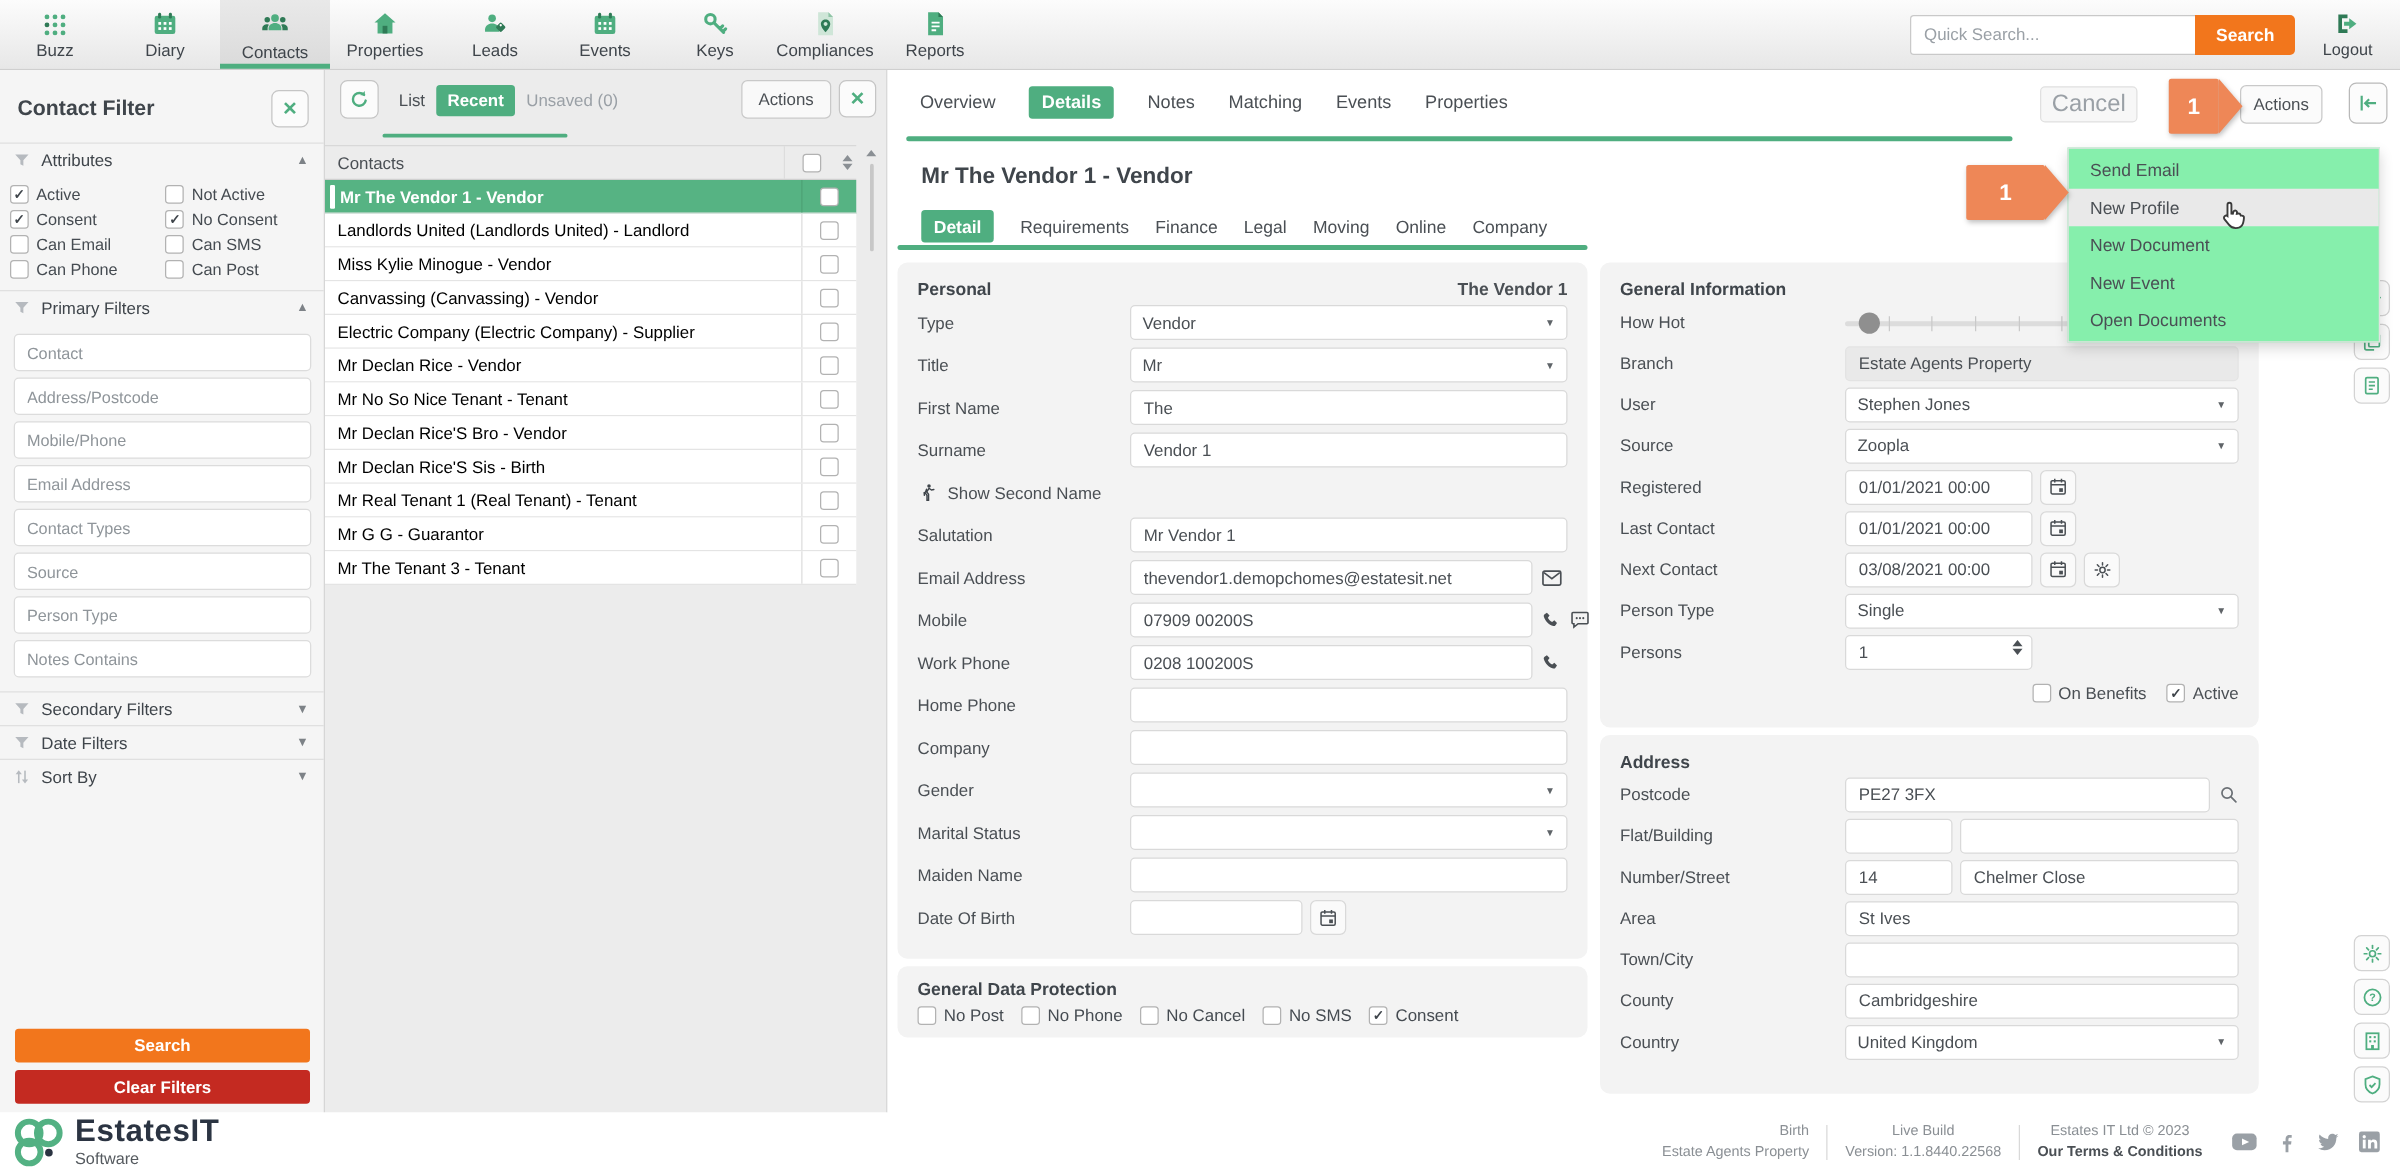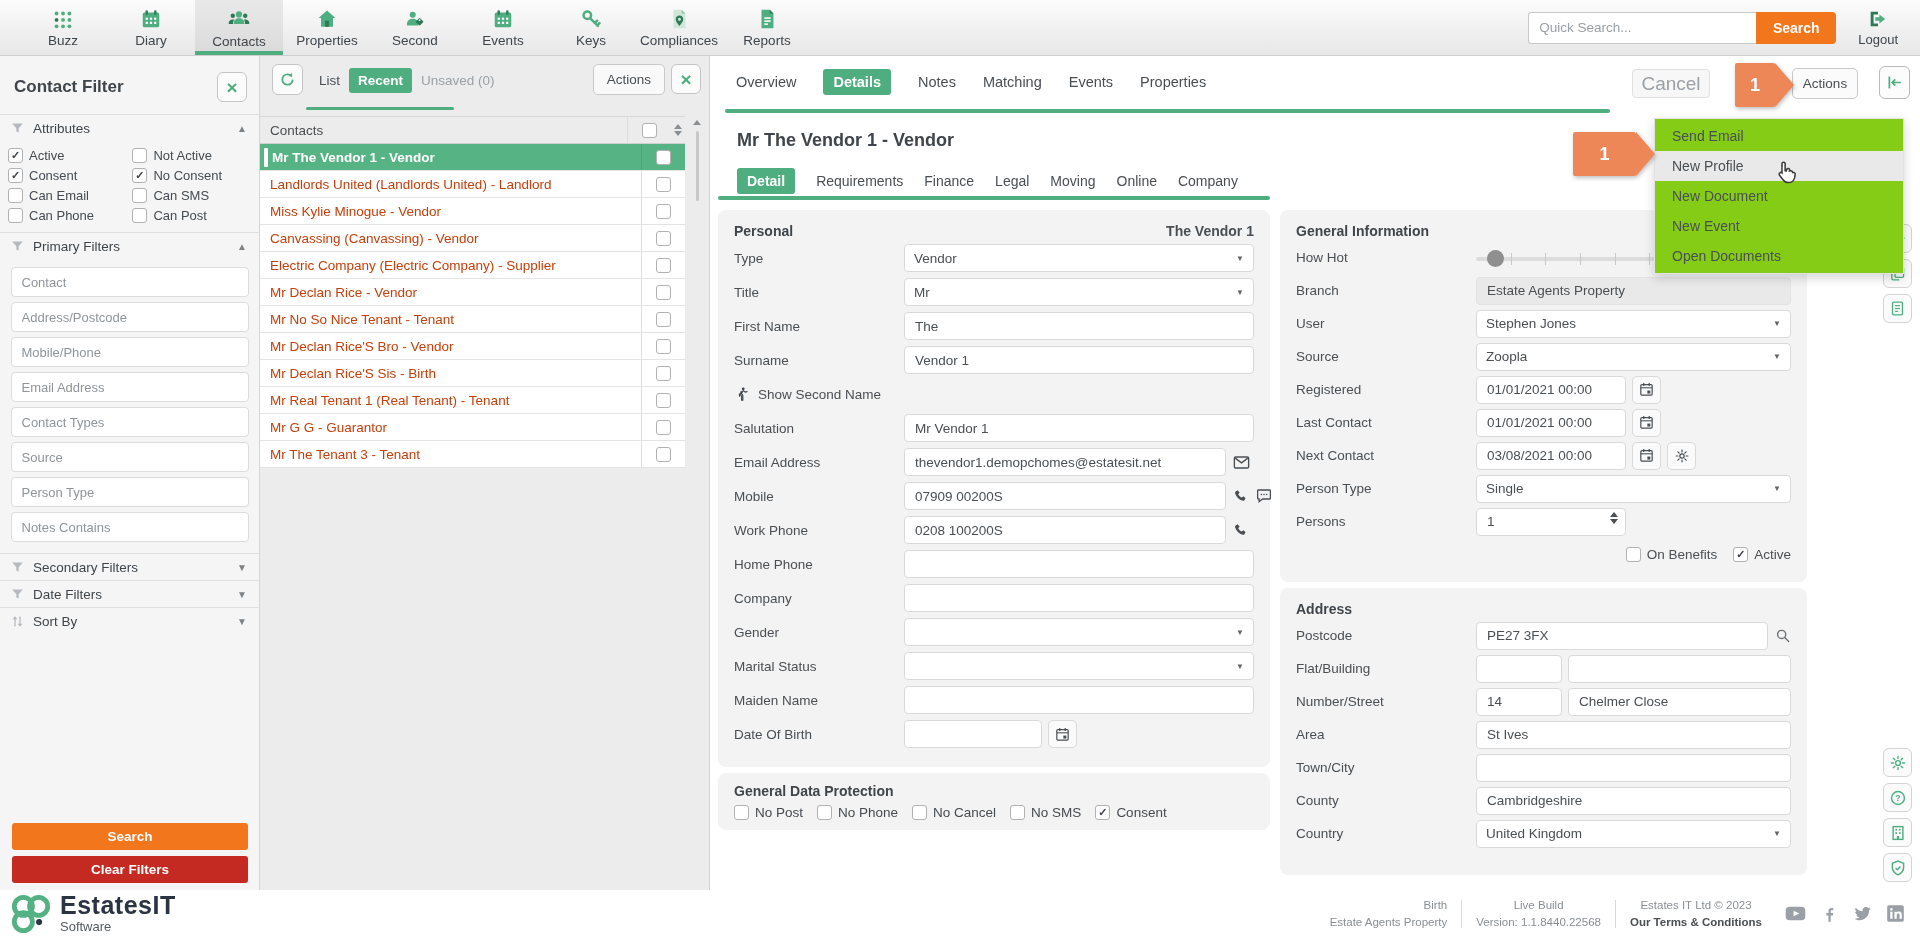--- a/index.html
+++ b/index.html
@@ -2,21 +2,21 @@
 <html><head>
 <meta charset="utf-8">
 <style>
   * { margin:0; padding:0; box-sizing:border-box; }
   html,body { width:1920px; height:937px; overflow:hidden; }
   body { font-family:"Liberation Sans",sans-serif; color:#454b51; background:#fff; position:relative; font-size:14px; }
   svg { display:block; }
   .ic { display:inline-block; }
 
   
-  .nav { position:absolute; top:0; left:0; right:0; height:56px; background:linear-gradient(#fcfcfc,#e7e7e7); border-bottom:1px solid #cfcfcf; display:flex; z-index:5;padding-left:19px; }
+  .nav { position:absolute; top:0; left:0; right:0; height:56px; background:linear-gradient(#fcfcfc,#e7e7e7); border-bottom:1px solid #cfcfcf; display:flex; z-index:5; }
   .nav-item { width:88px; display:flex; flex-direction:column; align-items:center; justify-content:center; gap:3px; color:#3f454b; cursor:pointer; }
   .nav-item.active { background:linear-gradient(#e9e9e9,#dadada); box-shadow:inset 0 -4px 0 #4fae80; }
   .nav-item .nlabel { font-size:13.5px; }
   .nav-right { margin-left:auto; display:flex; align-items:center; gap:12px; padding-right:12px; }
   .qs-wrap { display:flex;border-radius:14px; }
   .qs-input { width:228px; height:32px; border:1px solid #c9c9c9; border-right:none; border-radius:3px 0 0 3px; padding:0 10px; font-size:13.5px; color:#555; font-family:inherit; }
   .qs-input::placeholder { color:#9aa0a6; }
   .search-btn { width:80px; height:32px; background:#f2761c; color:#fff; border:none; border-radius:0 4px 4px 0; font-weight:bold; font-size:14px; cursor:pointer; font-family:inherit; }
   .logout { display:flex; flex-direction:column; align-items:center; gap:2px; font-size:13px; color:#3f454b; cursor:pointer; padding:0 10px; }
 
@@ -49,21 +49,21 @@
   .ctabs-underline { position:absolute; left:46px; top:51px; width:148px; height:3px; background:#4fae80; border-radius:2px; }
   .cp-actions { position:absolute; right:44px; top:8px; height:31px; padding:0 13px; border:1px solid #c9c9c9; border-radius:5px; background:#f9f9f9; font-size:13.5px; color:#4a4f54; cursor:pointer; }
   .cp-x { position:absolute; right:8px; top:8px; }
   .cp-list { position:absolute; left:0; right:24px; top:60px; }
   .cl-head { height:28px; display:flex; align-items:center; border-top:1px solid #d8d8d8; border-bottom:1px solid #d0d0d0; font-size:13.5px; color:#4a4f54; }
   .cl-head .hname { flex:1; padding-left:10px; }
   .cbcell { width:44px; align-self:stretch; display:flex; align-items:center; justify-content:center; border-left:1px solid #ddd; }
   .sortcar { width:14px; display:flex; flex-direction:column; gap:2px; align-items:center; }
   .tri-up { width:0; height:0; border-left:4px solid transparent; border-right:4px solid transparent; border-bottom:5px solid #8a8f94; }
   .tri-dn { width:0; height:0; border-left:4px solid transparent; border-right:4px solid transparent; border-top:5px solid #8a8f94; }
-  .crow { height:27px; display:flex; align-items:center; background:#fff; border-bottom:1px solid #e4e4e4; font-size:13.5px; color:#c2410c; cursor:pointer; }
+  .crow { height:27px; display:flex; align-items:center; background:#fff; border-bottom:1px solid #e4e4e4; font-size:13.5px; color:#000000; cursor:pointer; }
   .crow .rname { flex:1; padding-left:10px; white-space:nowrap; overflow:hidden; text-overflow:ellipsis; }
   .crow.selected { background:#56b383; color:#fff; font-weight:bold; }
   .crow.selected .rname { padding-left:4px; }
   .selbar { display:none; width:4px; height:19px; background:#fff; margin-left:4px; border-radius:1px; }
   .crow.selected .selbar { display:block; }
   .crow.selected .cbcell { border-left-color:#4da276; }
   .cp-scroll { position:absolute; right:5px; top:60px; bottom:28px; width:14px; display:flex; flex-direction:column; align-items:center; padding-top:4px; }
   .cp-scroll .thumb { width:3px; flex:0 0 70px; background:#c7c7c7; border-radius:2px; margin-top:6px; }
 
   
@@ -105,21 +105,21 @@
   .stepper { position:relative; width:150px; }
   .stepper .steps { position:absolute; right:8px; top:4px; display:flex; flex-direction:column; gap:2px; cursor:pointer; }
   .gdpr-opts { display:flex; align-items:center; gap:14px; margin-top:6px; font-size:13.5px; }
   .slider { flex:1; position:relative; height:28px; cursor:pointer; }
   .slider .track { position:absolute; left:0; right:0; top:13px; height:4px; background:#dcdcdc; border-radius:2px; }
   .slider .tick { position:absolute; top:9px; width:1px; height:12px; background:#c9c9c9; }
   .slider .knob { position:absolute; top:6px; width:17px; height:17px; border-radius:50%; background:#8f8f8f; margin-left:-8px; }
   .benef-row { justify-content:flex-end; gap:16px; }
 
   
-  .menu { position:absolute; top:62px; right:16px; width:250px; background:#84cc16; border:1px solid #e2e2e2; box-shadow:0 4px 10px rgba(0,0,0,.16); z-index:30; padding:2px 0; }
+  .menu { position:absolute; top:62px; right:16px; width:250px; background:#86efac; border:1px solid #e2e2e2; box-shadow:0 4px 10px rgba(0,0,0,.16); z-index:30; padding:2px 0; }
   .menu-item { height:30px; display:flex; align-items:center; padding-left:17px; font-size:14px; color:#4a4f54; cursor:pointer; }
   .menu-item.hl { background:#e9e9e9; }
 
   
   .rail-btn { position:absolute; left:1883px; width:29px; height:29px; border:1px solid #d3d3d3; border-radius:6px; background:#fbfbfb; display:flex; align-items:center; justify-content:center; cursor:pointer; z-index:8; }
 
   
   .annot { position:absolute; display:flex; align-items:center; z-index:40; filter:drop-shadow(1px 2px 2px rgba(0,0,0,.25)); }
   .a-rect { height:44px; background:#ee8757; color:#fff; font-size:18px; font-weight:bold; display:flex; align-items:center; justify-content:center; border-radius:2px; }
   .a-tri { width:0; height:0; border-top:22px solid transparent; border-bottom:22px solid transparent; border-left:19px solid #ee8757; }
@@ -359,21 +359,21 @@
   <div class="nav-item">
       <svg class="ic" width="22" height="22">
         <use href="#i-house"></use>
       </svg>
       <span class="nlabel">Properties</span>
     </div>
   <div class="nav-item">
       <svg class="ic" width="22" height="22">
         <use href="#i-lead"></use>
       </svg>
-      <span class="nlabel">Second</span>
+      <span class="nlabel">Leads</span>
     </div>
   <div class="nav-item">
       <svg class="ic" width="22" height="22">
         <use href="#i-cal"></use>
       </svg>
       <span class="nlabel">Events</span>
     </div>
   <div class="nav-item">
       <svg class="ic" width="22" height="22">
         <use href="#i-key"></use>

